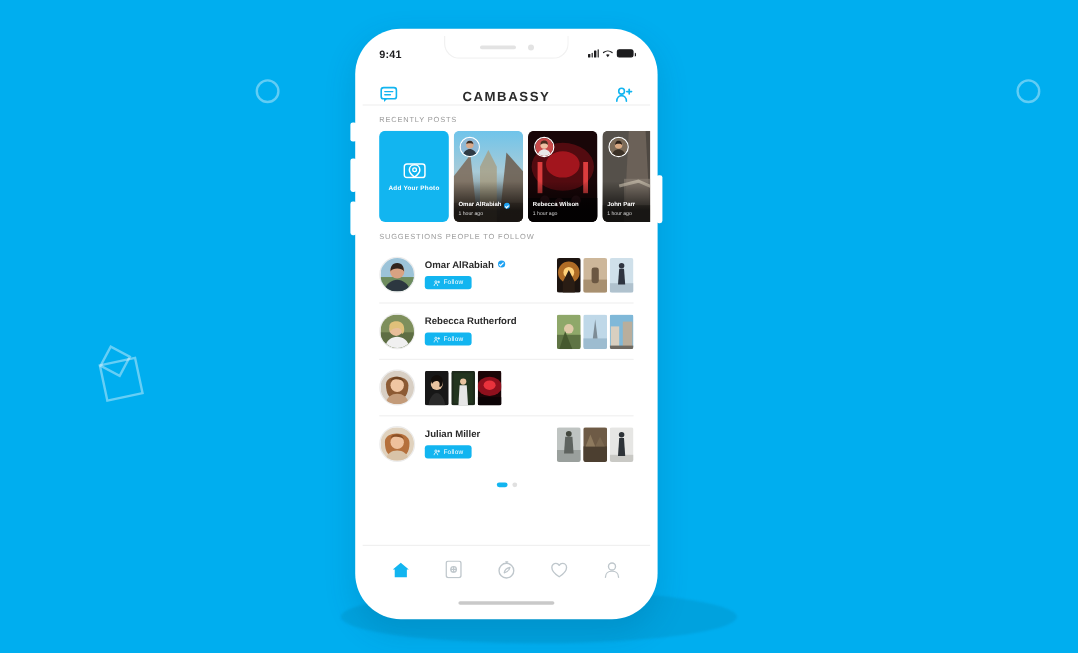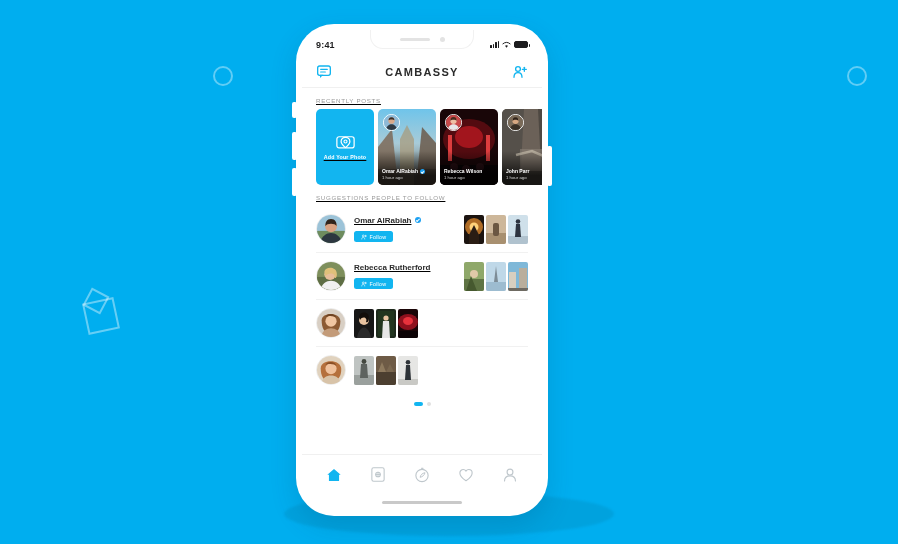--- a/index.html
+++ b/index.html
@@ -117,40 +117,39 @@
   }
   .battery::after {
     content:""; position:absolute; right:-3px; top:2px;
     width:1.5px; height:3px; background:#1c1c1e; border-radius:0 1px 1px 0;
   }
 
   
   #app-header {
     flex: 0 0 32px;
     display: flex;
-    align-items: center;
+    align-items: flex-end;
     justify-content: space-between;
     padding: 0 14px;
     border-bottom: 1px solid #f0f0f0;
     gap: 40px;
   }
   #app-title {
     font-size: 11px;
     font-weight: bold;
     letter-spacing: 1.3px;
     color: #2b2b2b;
   }
   .hdr-icon { width: 16px; height: 16px; display: block; }
 
   
   #app-body {
     flex: 1 1 auto;
     overflow: hidden;
     position: relative;
-    text-decoration: underline;
   }
   .section-label {
     font-size: 6.2px;
     letter-spacing: 0.7px;
     color: #9a9a9a;
     padding: 9px 14px 5px 14px;
   }
 
   
   #stories-row {
@@ -629,20 +628,34 @@
         <div class="suggestion-row">
           <div class="row-avatar">
             <svg viewBox="0 0 30 30">
               <rect width="30" height="30" fill="#E0D2BE"></rect>
               <path d="M4 13 C4 3 26 3 26 14 C26 22 23 27 15 27 C7 27 4 22 4 13Z" fill="#B5703C"></path>
               <circle cx="15" cy="13.5" r="6" fill="#EFC19C"></circle>
               <path d="M9 10 C10 5 20 5 21 11 C19 8 11 8 9 10Z" fill="#8A4F25"></path>
               <path d="M4.5 30 C5.5 23.5 10 20.8 15 20.8 C20 20.8 24.5 23.5 25.5 30 Z" fill="#D8C3A8"></path>
             </svg>
           </div>
+          <div class="row-info">
+            <div class="row-name">
+              <span>Julian Miller</span>
+            </div>
+            <button class="follow-btn">
+              <svg width="6" height="6" viewBox="0 0 24 24">
+                <circle cx="9" cy="7.5" r="3.6" fill="none" stroke="#ffffff" stroke-width="2.6"></circle>
+                <path d="M3 20 C3 15.4 6 13 9 13 C12 13 15 15.4 15 20" fill="none" stroke="#ffffff" stroke-width="2.6" stroke-linecap="round"></path>
+                <line x1="18.5" y1="5" x2="18.5" y2="11" stroke="#ffffff" stroke-width="2.6" stroke-linecap="round"></line>
+                <line x1="15.5" y1="8" x2="21.5" y2="8" stroke="#ffffff" stroke-width="2.6" stroke-linecap="round"></line>
+              </svg>
+              <span>Follow</span>
+            </button>
+          </div>
           <div class="row-thumbs">
             <div class="thumb">
               <svg viewBox="0 0 20 29" preserveAspectRatio="none">
                 <rect width="20" height="29" fill="#BFC4C2"></rect>
                 <rect y="19" width="20" height="10" fill="#9AA09D"></rect>
                 <path d="M7 8 L13 8 L14 22 L6 22 Z" fill="#5E635F"></path>
                 <circle cx="10" cy="5.5" r="2.4" fill="#44483F"></circle>
               </svg>
             </div>
             <div class="thumb">

